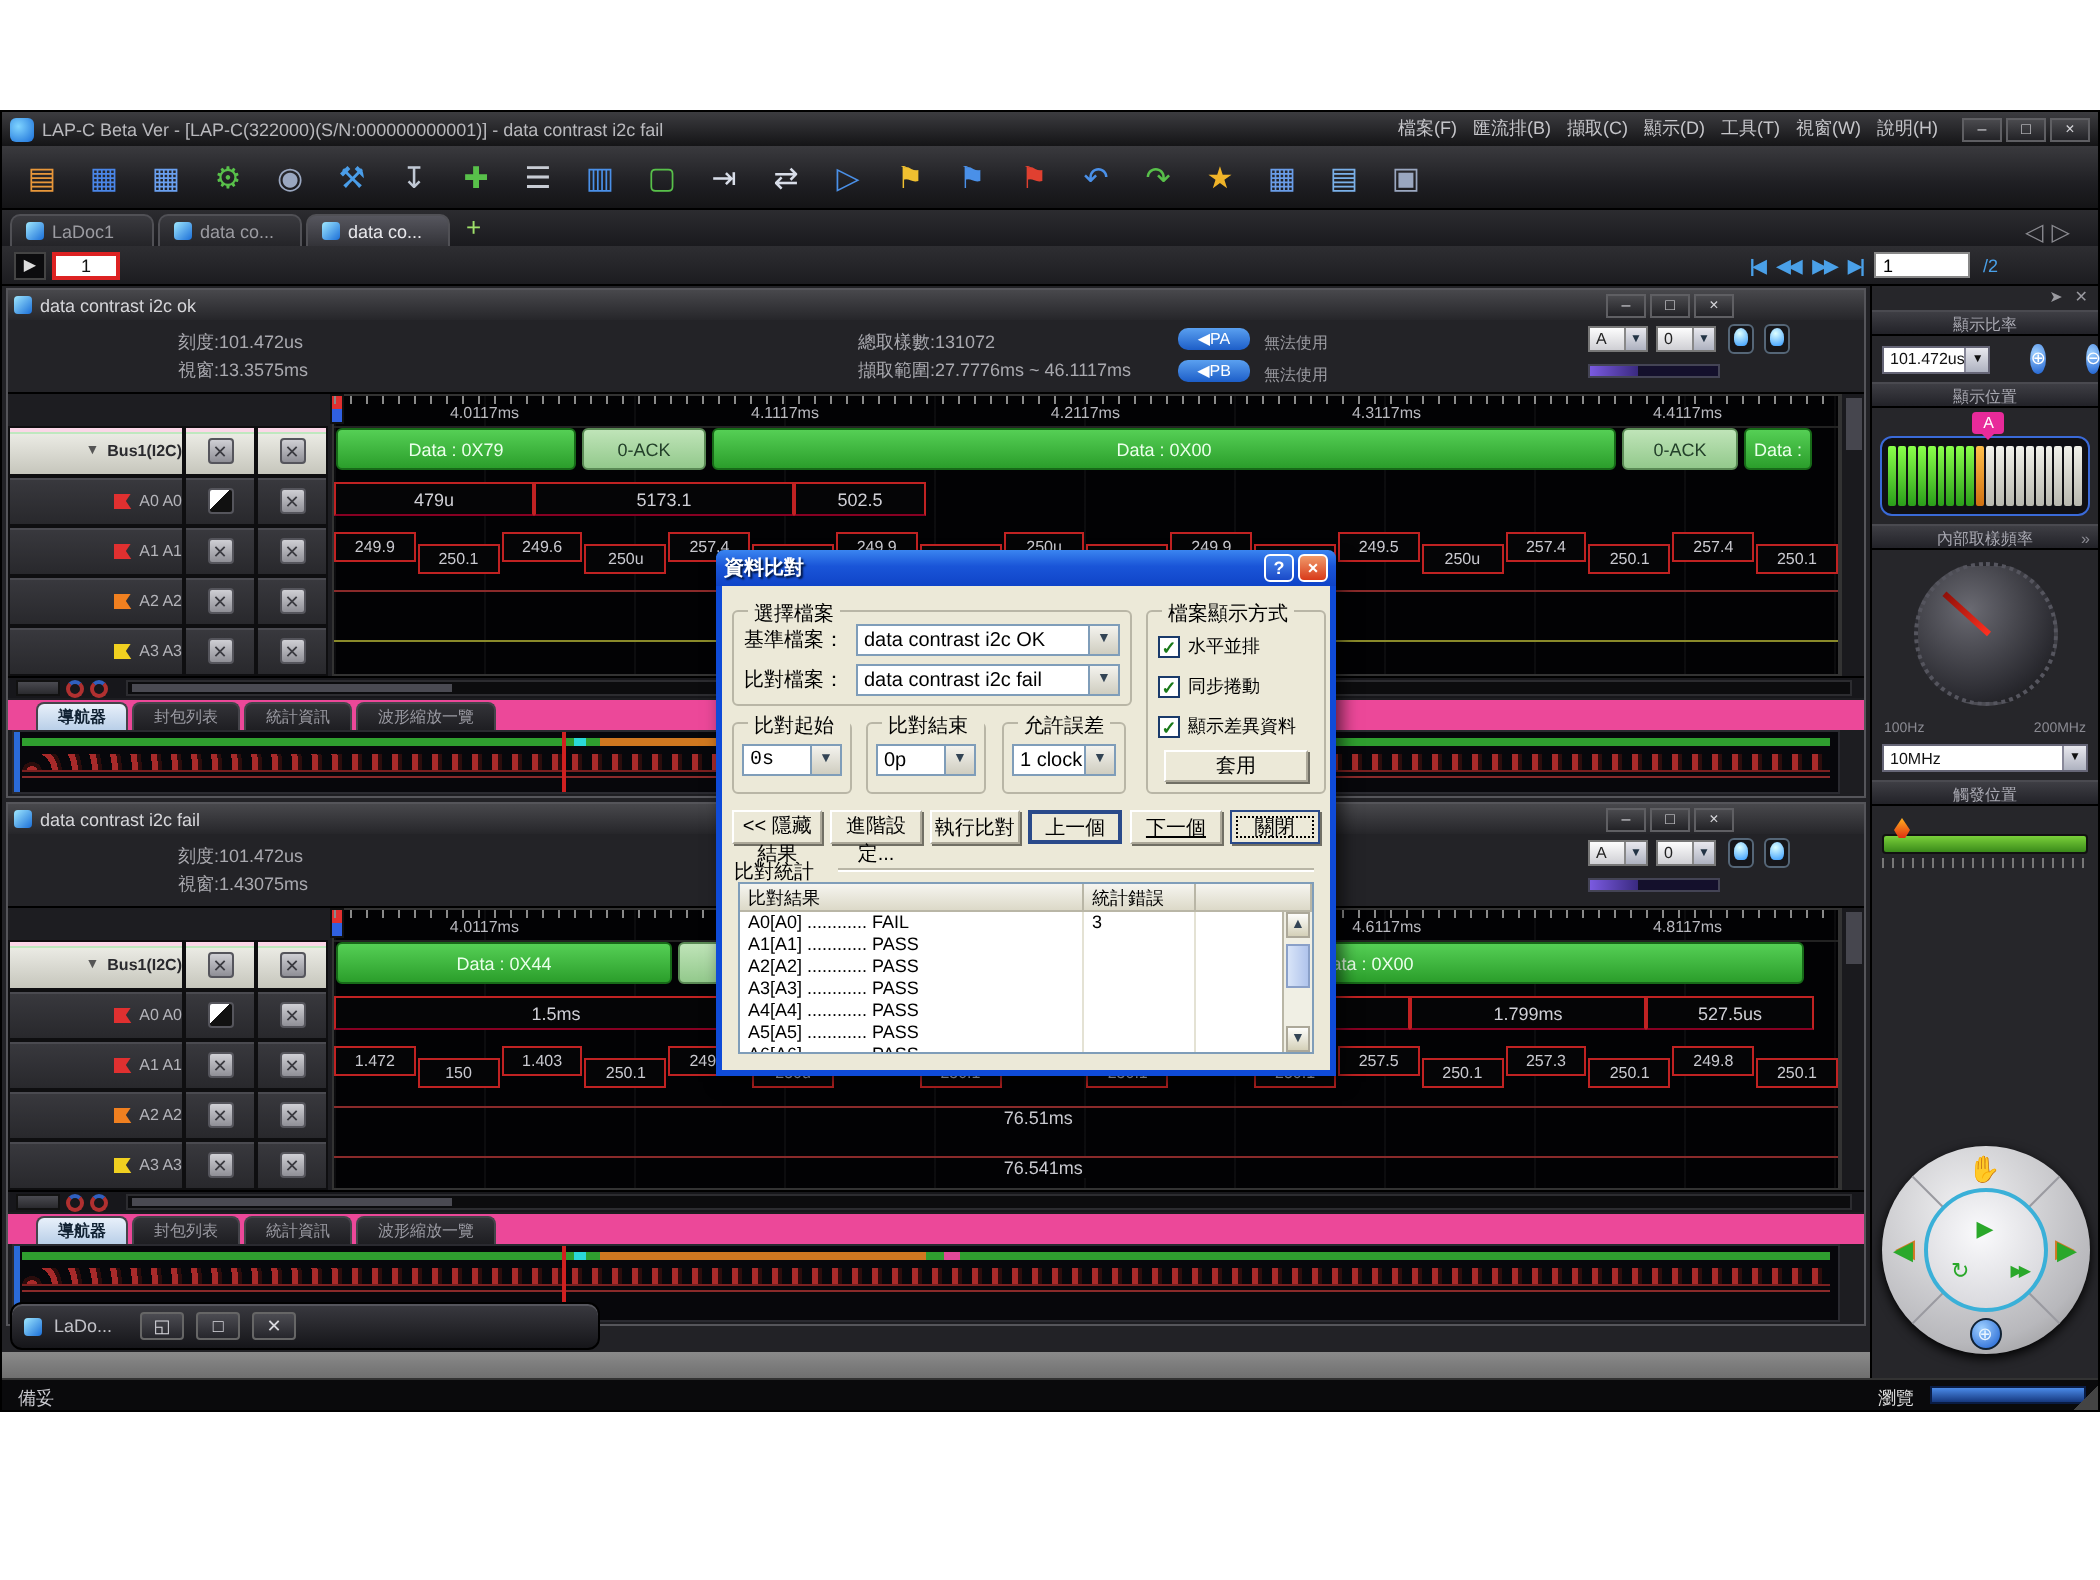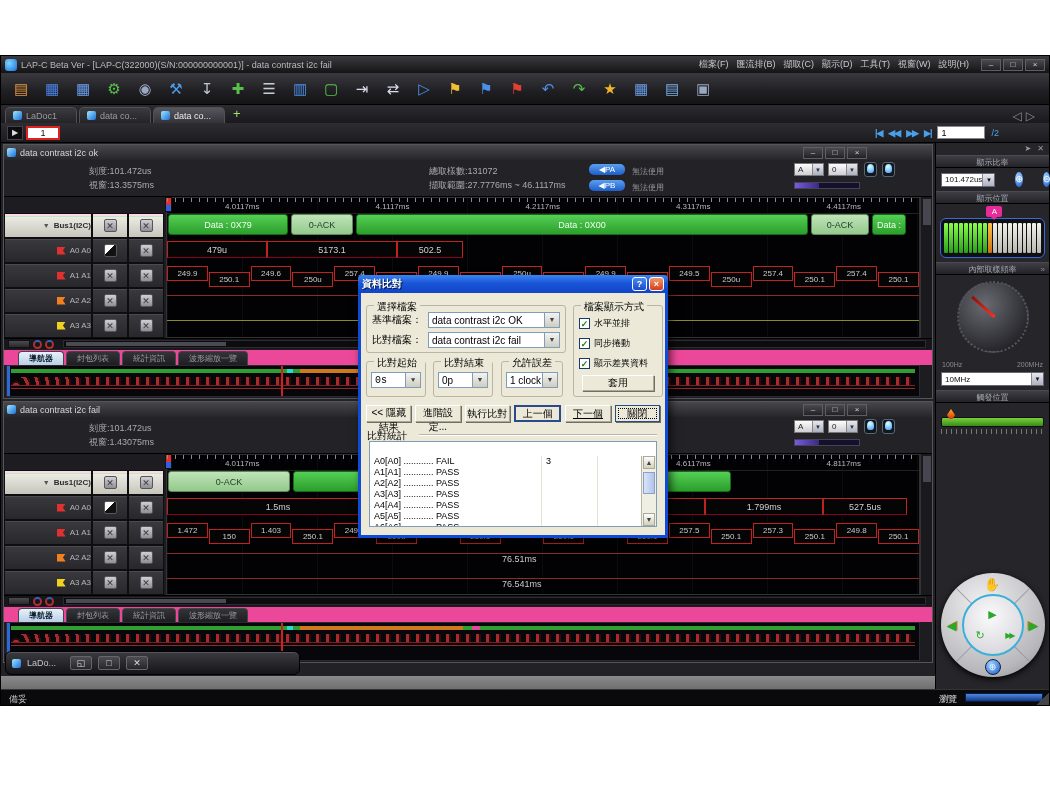--- a/index.html
+++ b/index.html
@@ -584,20 +584,21 @@
           <div class="ticks"></div>
           <div class="labels">
                 <span>4.0117ms</span>
                 <span>4.2117ms</span>
                 <span>4.4117ms</span>
                 <span>4.6117ms</span>
                 <span>4.8117ms</span>
               </div>
         </div>
         <div class="busrow">
+              <span class="seg m-data" style="width: 168px; flex: 0 0 auto;">Data : 0X44</span>
               <span class="seg m-ack" style="width: 122px; flex: 0 0 auto;">0-ACK</span>
               <span class="seg m-data" style="width: 438px; flex: 0 0 auto;">Data : 0X00</span>
             </div>
         <div class="a0row">
               <span class="abox m-solid" style="width: 222px; flex: 0 0 auto;">1.5ms</span>
               <span class="abox m-solid" style="width: 178px; flex: 0 0 auto;">507.2us</span>
               <span class="abox m-solid" style="width: 138px; flex: 0 0 auto;">500.2us</span>
               <span class="abox m-solid" style="width: 118px; flex: 0 0 auto;">1.799ms</span>
               <span class="abox m-solid" style="width: 84px; flex: 0 0 auto;">527.5us</span>
             </div>
@@ -830,20 +831,25 @@
       <button class="xbtn m-plain" style="flex:1;height:17px;">&lt;&lt; 隱藏結果</button>
           <button class="xbtn m-plain" style="flex:1;height:17px;">進階設定...</button>
           <button class="xbtn m-plain" style="flex:1;height:17px;">執行比對</button>
           <button class="xbtn m-default" style="flex:1;height:17px;">上一個</button>
           <button class="xbtn m-plain" style="flex:1;height:17px;text-decoration:underline;">下一個</button>
           <button class="xbtn m-focused" style="flex:1;height:17px;">關閉</button>
     </div>
     <span class="statlbl">比對統計</span>
     <span class="statrule"></span>
     <div class="stable">
+      <div class="sthead">
+        <div class="sthc1">比對結果</div>
+        <div class="sthc2">統計錯誤</div>
+        <div class="sthc3"></div>
+      </div>
       <div class="strows">
         <div class="strow">
           <span class="c1">A0[A0] ............ FAIL</span>
           <span class="c2">3</span>
         </div>
         <div class="strow">
           <span class="c1">A1[A1] ............ PASS</span>
           <span class="c2"></span>
         </div>
         <div class="strow">

